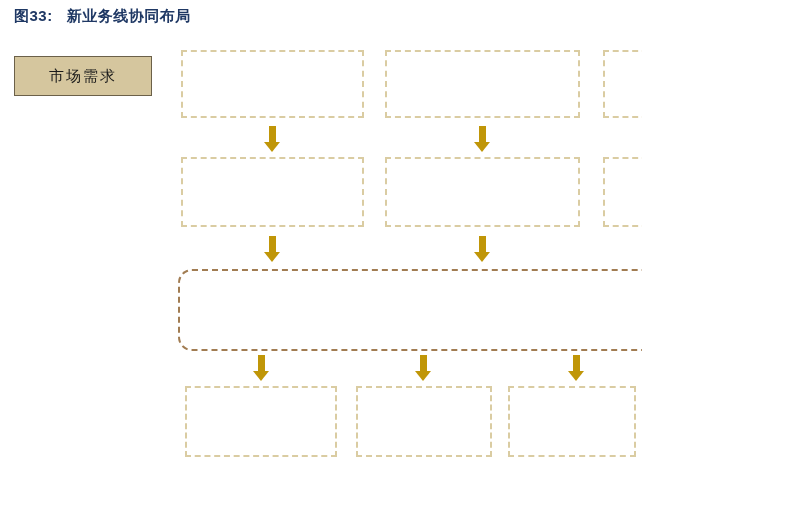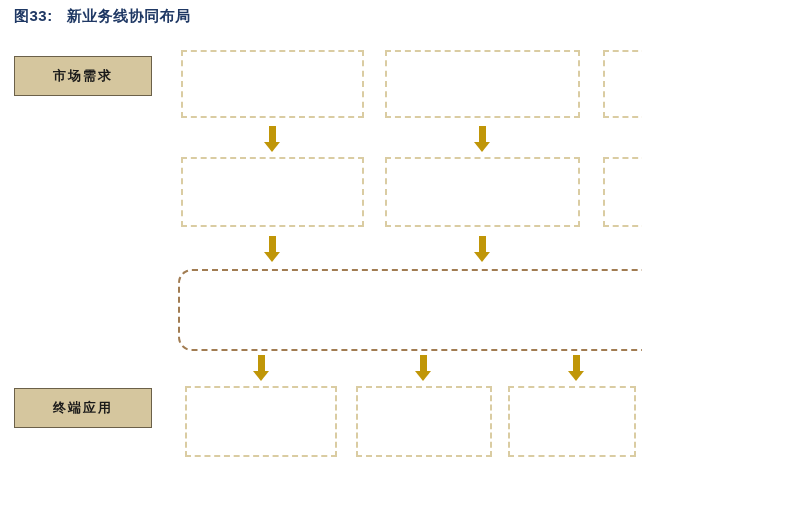--- a/index.html
+++ b/index.html
@@ -13,21 +13,21 @@
   }
   html,body{margin:0;padding:0;}
   body{background:var(--background);font-family:"Liberation Sans","DejaVu Sans",sans-serif;}
   .canvas{position:relative;width:642px;height:506px;background:var(--background);overflow:hidden;}
 
   .fig-title{position:absolute;left:14px;top:7px;font-size:15px;font-weight:bold;color:var(--title);letter-spacing:0.5px;}
   .fig-title .prefix{margin-right:14px;}
 
   .tier-label{position:absolute;left:14px;width:138px;height:40px;background:var(--label-fill);
     border:1px solid var(--label-border);box-sizing:border-box;display:flex;align-items:center;justify-content:center;
-    font-size:13px;font-weight:bold;color:#1a1a1a;letter-spacing:2px;}
+    font-size:15px;font-weight:normal;color:#1a1a1a;letter-spacing:2px;}
   .tier-label.t1{top:56px;}
   .tier-label.t2{top:161px;}
   .tier-label.t3{top:388px;}
 
   .dbox{position:absolute;border:2px dashed var(--box-dash);box-sizing:border-box;background:transparent;}
   .r1{top:50px;height:68px;}
   .r2{top:157px;height:70px;}
   .c1{left:181px;width:183px;}
   .c2{left:385px;width:195px;}
   .c3{left:603px;width:181px;}
@@ -54,21 +54,20 @@
 </head>
 <body>
 
 <div class="canvas">
 
   <div class="fig-title">
     <span class="prefix">图33:</span><span>新业务线协同布局</span>
   </div>
 
   <div class="tier-label t1">市场需求</div>
-  <div class="tier-label t3">终端应用</div>
 
   <div class="dbox r1 c1"></div>
   <div class="dbox r1 c2"></div>
   <div class="dbox r1 c3"></div>
 
   <div class="arrow ar1 ax1">
       <div class="stem"></div>
       <div class="head"></div>
     </div>
   <div class="arrow ar1 ax2">

